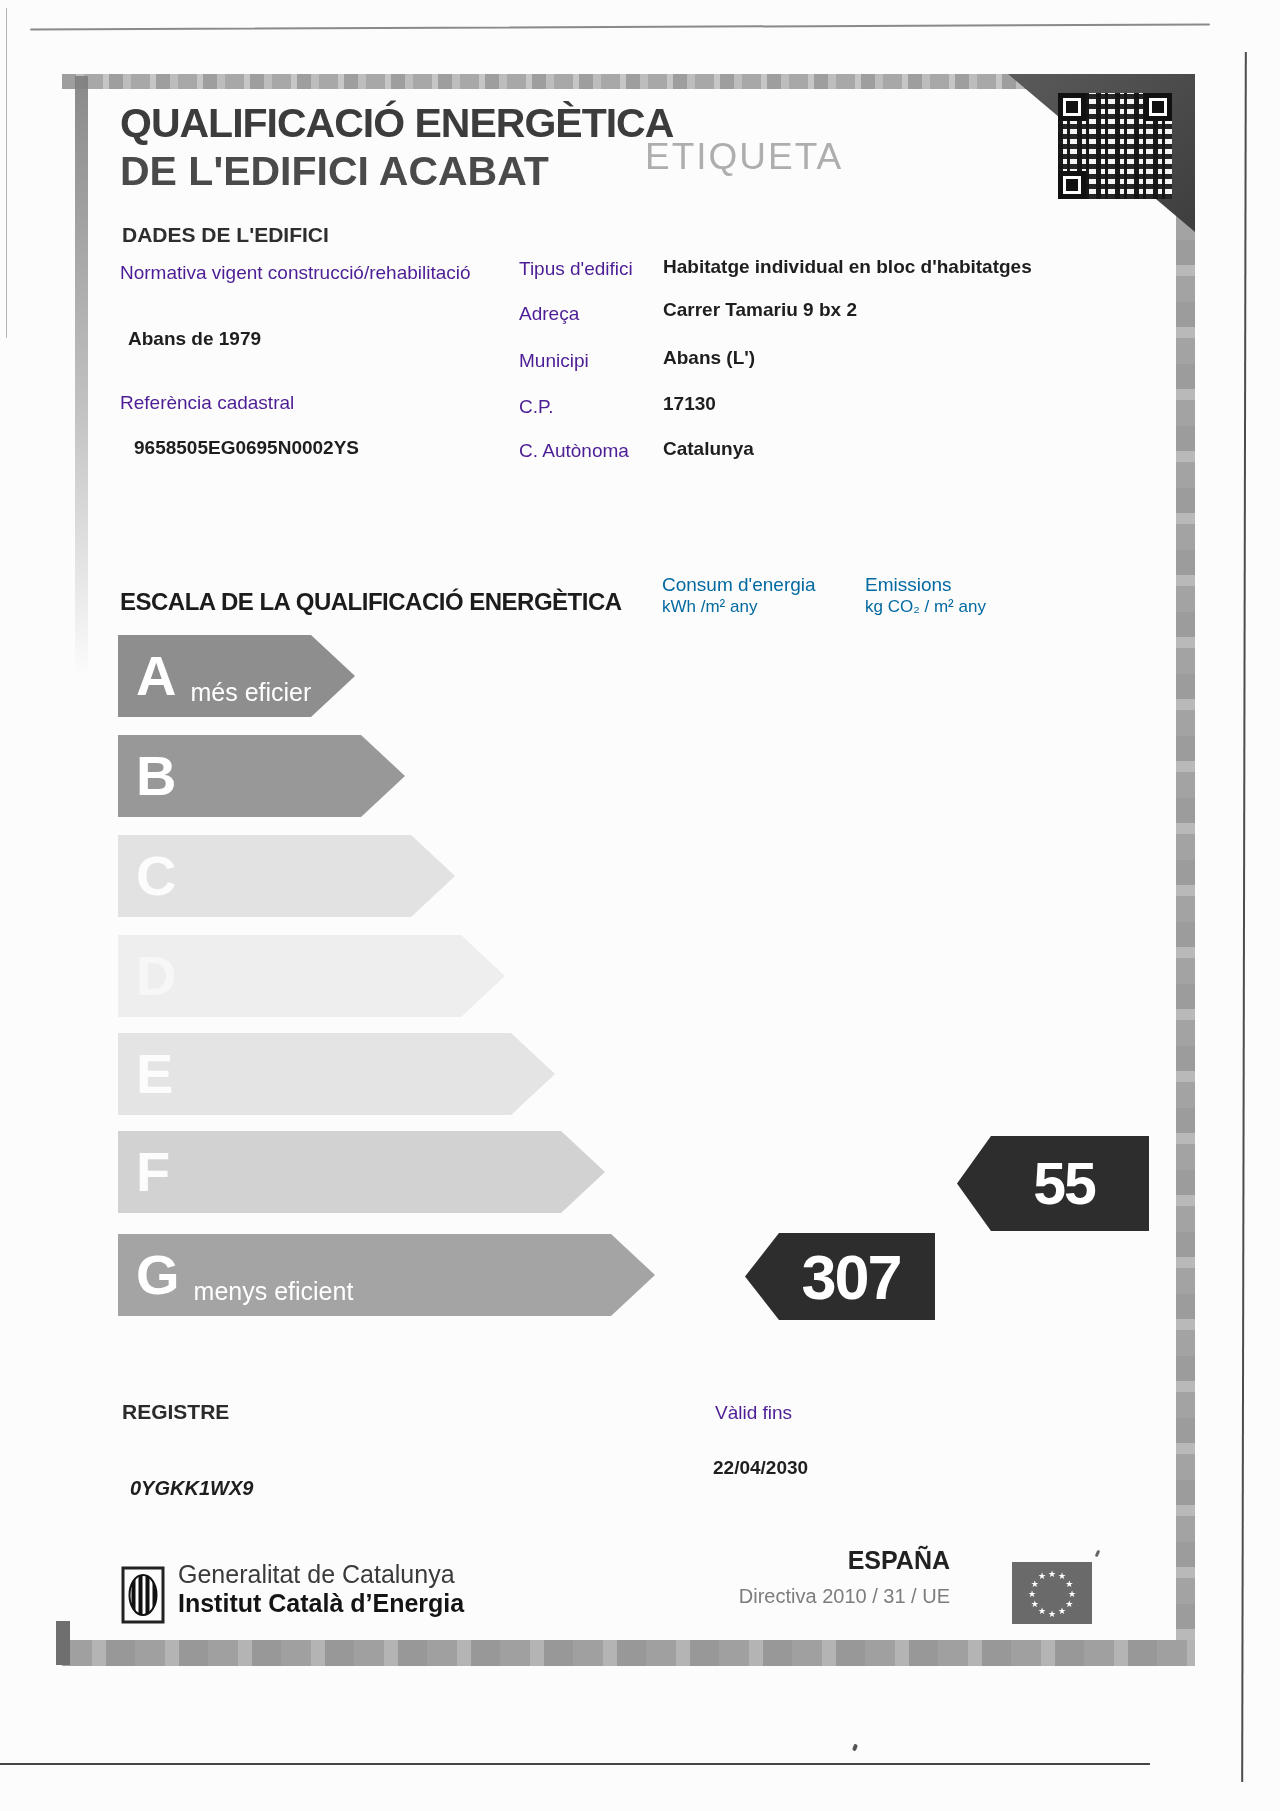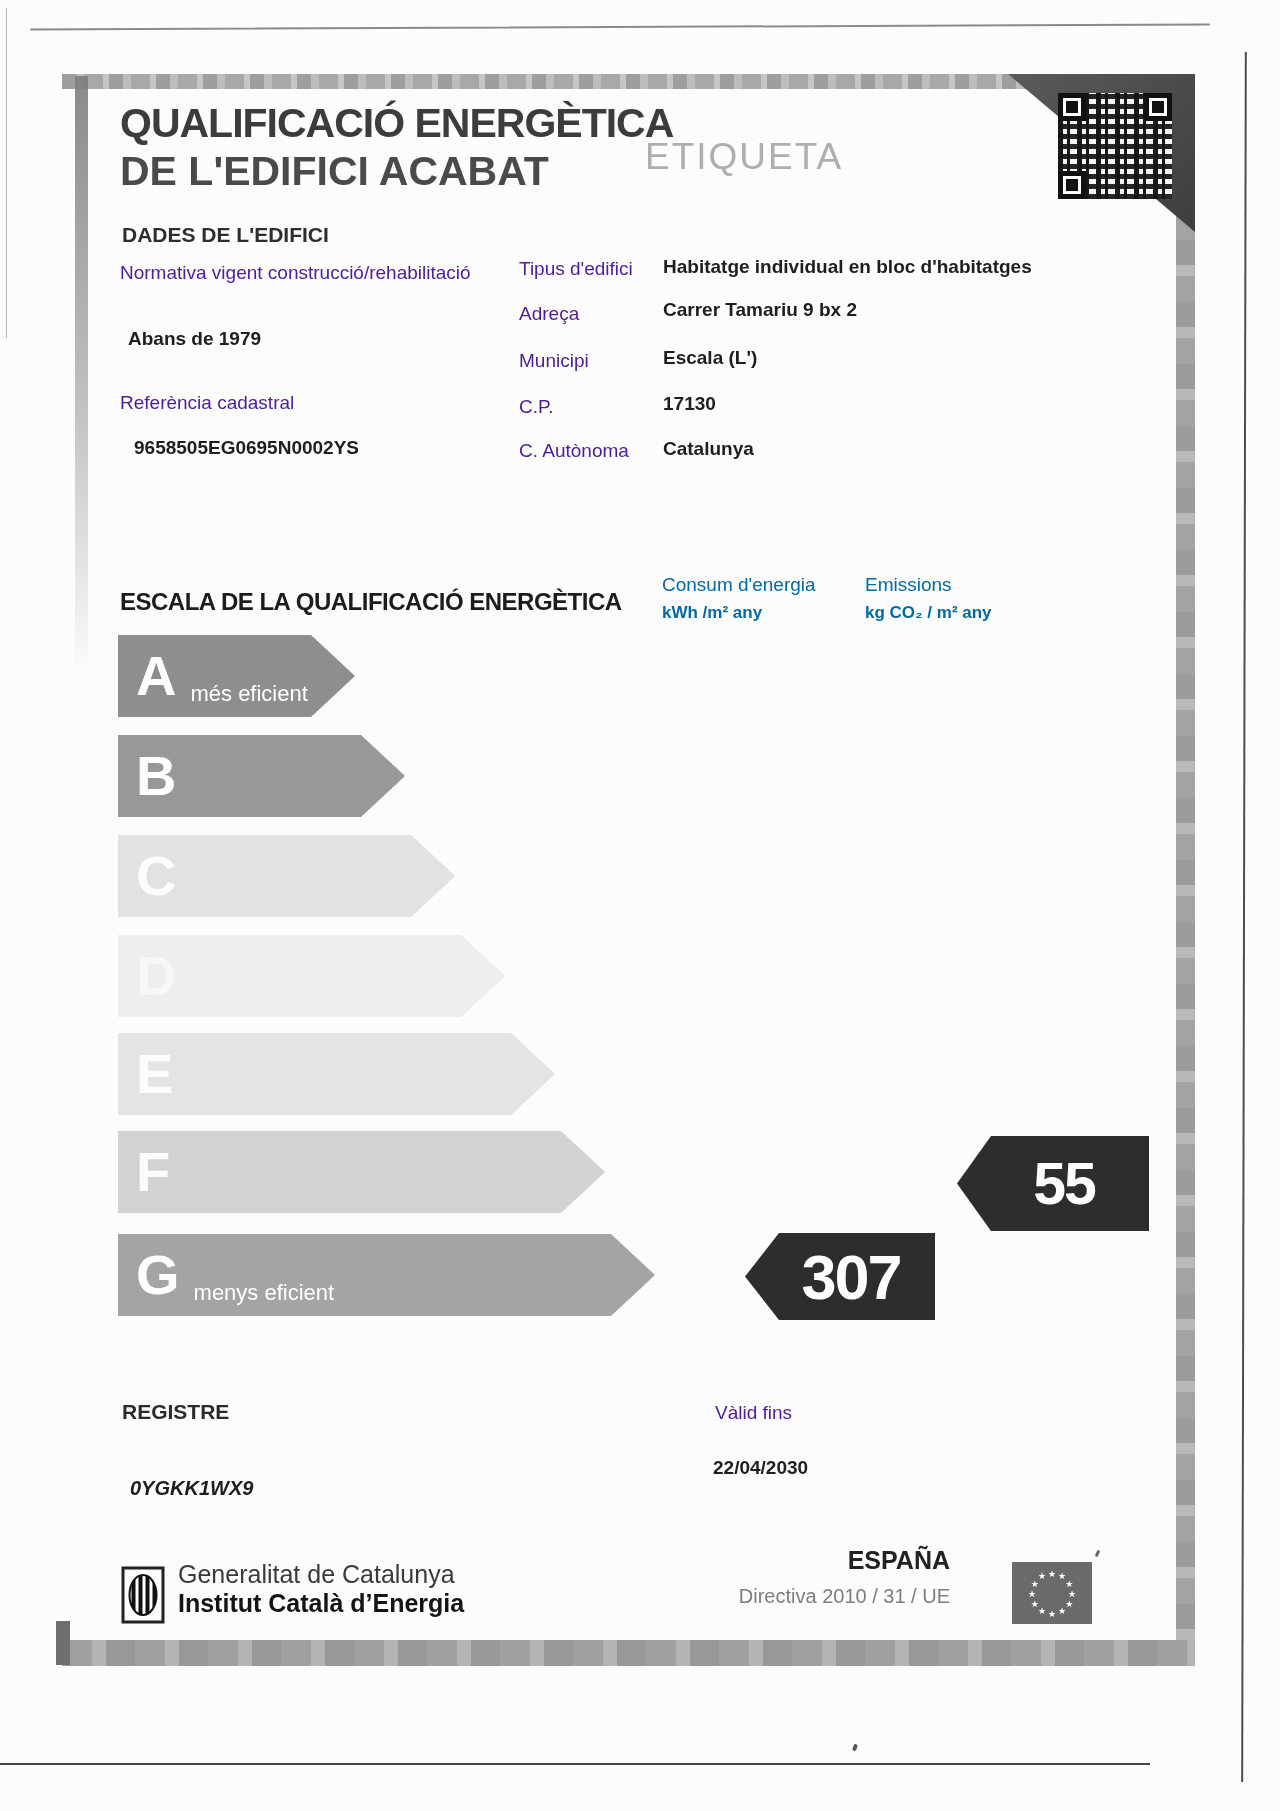--- a/index.html
+++ b/index.html
@@ -57,30 +57,30 @@
   .cadastral-v{left:128px;top:437px;margin-left:6px;}
   .tipus-l{left:519px;top:258px;} .tipus-v{left:663px;top:256px;}
   .adreca-l{left:519px;top:303px;} .adreca-v{left:663px;top:299px;}
   .municipi-l{left:519px;top:350px;} .municipi-v{left:663px;top:347px;}
   .cp-l{left:519px;top:396px;} .cp-v{left:663px;top:393px;}
   .aut-l{left:519px;top:440px;} .aut-v{left:663px;top:438px;}
 
   
   .scale-title{left:120px;top:588px;font-size:24px;font-weight:bold;letter-spacing:-0.5px;color:#1c1c1c;}
   .col{width:200px;text-align:left;color:#0369a1;}
-  .col .h{font-size:19px;} .col .u{font-size:17px;margin-top:7px;font-weight:bold;}
+  .col .h{font-size:19px;} .col .u{font-size:17px;margin-top:1px;}
   .col-consum{left:662px;top:574px;}
   .col-emiss{left:865px;top:574px;}
 
   .arrow{left:118px;height:82px;display:flex;align-items:center;}
   .arrow::after{content:"";position:absolute;left:100%;top:0;width:0;height:0;
     border-top:41px solid transparent;border-bottom:41px solid transparent;border-left:44px solid var(--c);}
   .arrow{background:var(--c);}
   .letter{font-size:56px;font-weight:bold;color:#fff;line-height:1;padding-left:18px;}
-  .note{font-size:22px;color:#fff;margin-left:14px;align-self:flex-end;margin-bottom:10px;white-space:nowrap;}
+  .note{font-size:25px;color:#fff;margin-left:14px;align-self:flex-end;margin-bottom:10px;white-space:nowrap;}
   .row-a{--c:#8e8e8e;top:635px;width:193px;}
   .row-b{--c:#989898;top:735px;width:243px;}
   .row-c{--c:#e2e2e2;top:835px;width:293px;}
   .row-d{--c:#eeeeee;top:935px;width:343px;}
   .row-e{--c:#e4e4e4;top:1033px;width:393px;}
   .row-f{--c:#d2d2d2;top:1131px;width:443px;}
   .row-g{--c:#a4a4a4;top:1234px;width:493px;}
   .row-c .letter,.row-e .letter{opacity:.9;}
   .row-d .letter{opacity:.55;}
   .row-f .letter{opacity:.95;}
@@ -135,21 +135,21 @@
 <div class="abs sec-title">DADES DE L'EDIFICI</div>
 <div class="abs lbl normativa-l">Normativa vigent construcció/rehabilitació</div>
 <div class="abs val normativa-v">Abans de 1979</div>
 <div class="abs lbl cadastral-l">Referència cadastral</div>
 <div class="abs val cadastral-v">9658505EG0695N0002YS</div>
 <div class="abs lbl tipus-l">Tipus d'edifici</div>
 <div class="abs val tipus-v">Habitatge individual en bloc d'habitatges</div>
 <div class="abs lbl adreca-l">Adreça</div>
 <div class="abs val adreca-v">Carrer Tamariu 9 bx 2</div>
 <div class="abs lbl municipi-l">Municipi</div>
-<div class="abs val municipi-v">Escala (L')</div>
+<div class="abs val municipi-v">Abans (L')</div>
 <div class="abs lbl cp-l">C.P.</div>
 <div class="abs val cp-v">17130</div>
 <div class="abs lbl aut-l">C. Autònoma</div>
 <div class="abs val aut-v">Catalunya</div>
 
 <div class="abs scale-title">ESCALA DE LA QUALIFICACIÓ ENERGÈTICA</div>
 <div class="abs col col-consum">
   <div class="h">Consum d'energia</div>
   <div class="u">kWh /m² any</div>
 </div>

